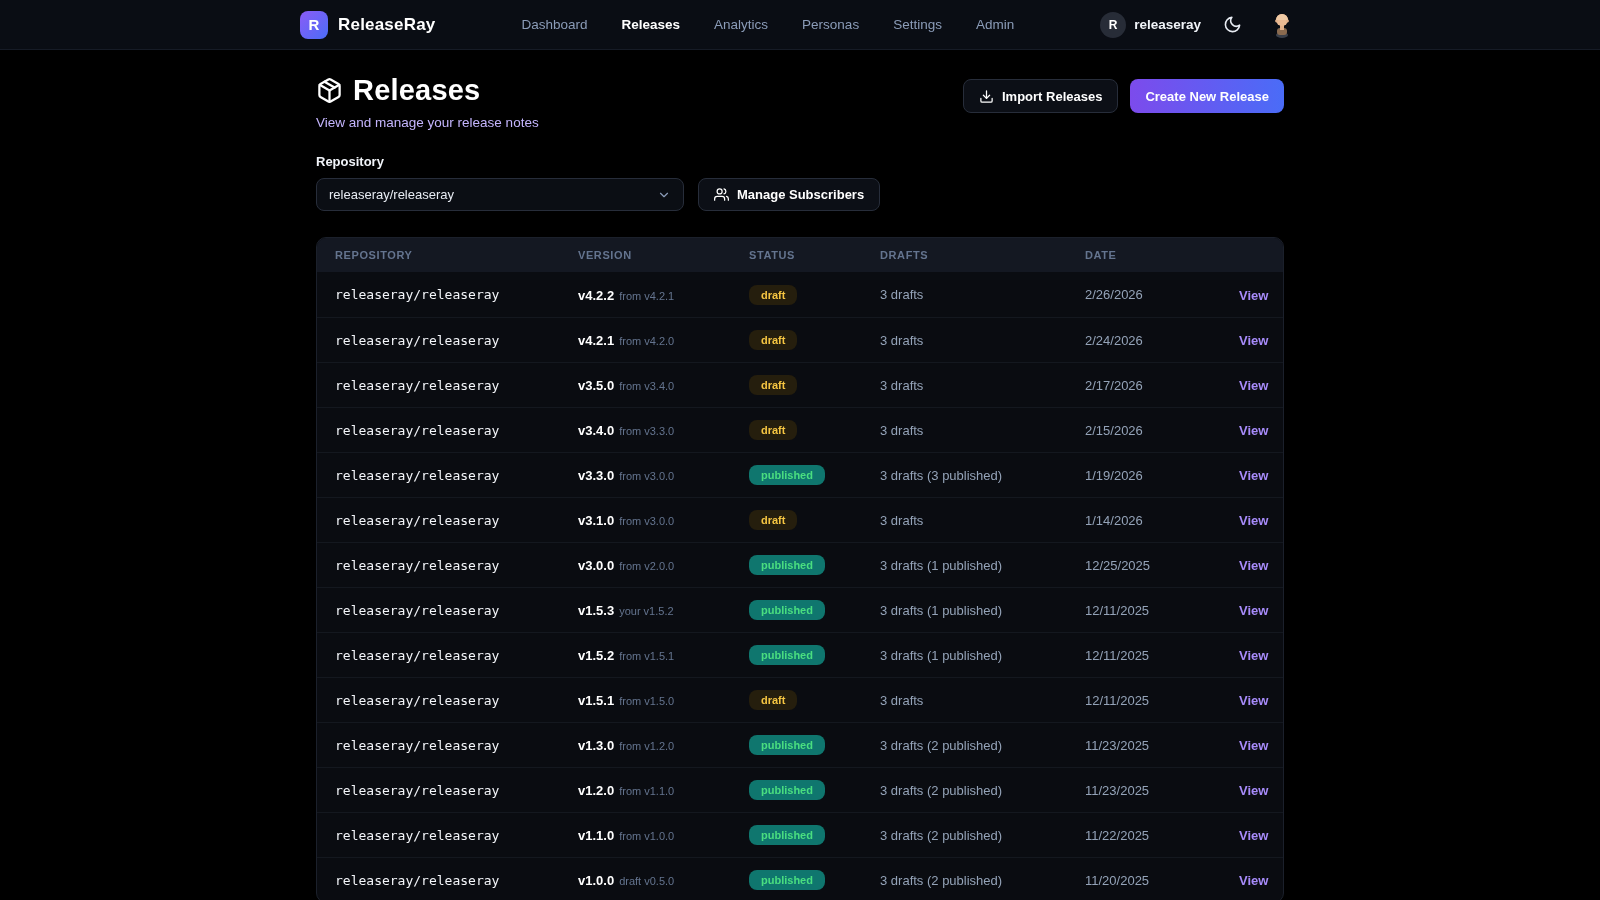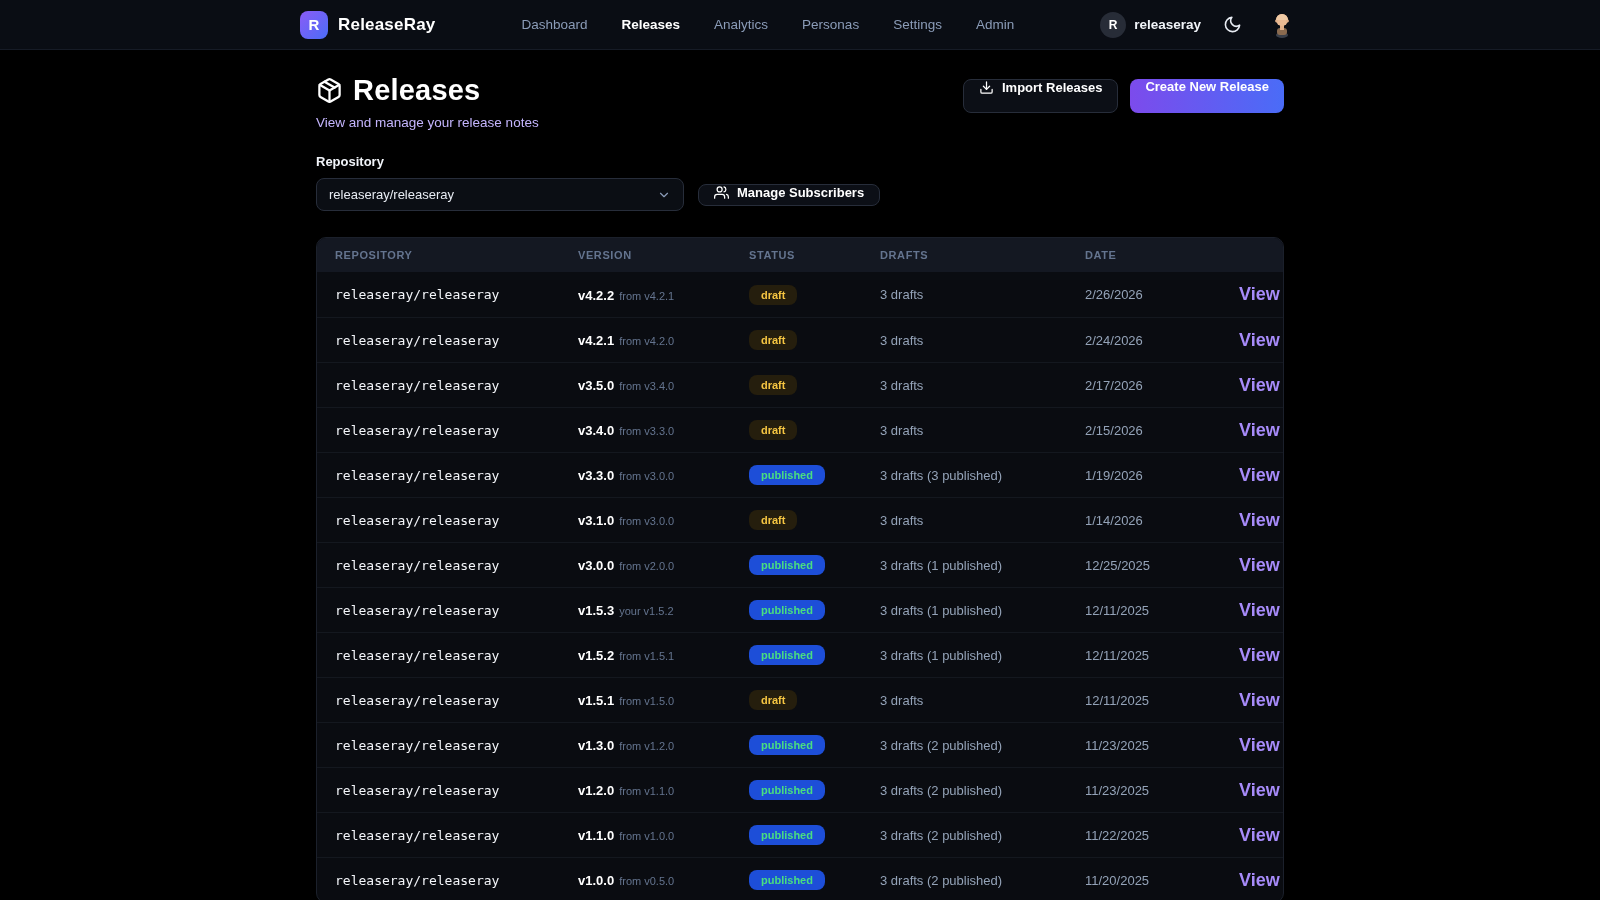--- a/index.html
+++ b/index.html
@@ -47,21 +47,21 @@
 
   
   .container { width: 968px; margin: 0 auto; padding-top: 24px; }
   .page-head { display: flex; justify-content: space-between; align-items: flex-start; }
   .title-row { display: flex; align-items: center; gap: 10px; }
   .title-row svg { color: #fff; }
   .page-title { color: #fff; font-size: 29px; font-weight: 800; letter-spacing: .2px; }
   .page-subtitle { color: #c4b5fd; font-size: 13.5px; margin-top: 8px; }
   .head-actions { display: flex; gap: 12px; margin-top: 5px; }
   .btn {
-    display: inline-flex; gap: 8px;
+    display: inline-flex; align-items: center; gap: 8px;
     height: 34px; padding: 0 15px; border-radius: 8px;
     font-family: "Liberation Sans", sans-serif;
     font-size: 13px; font-weight: 700; color: #fff; cursor: pointer;
   }
   .btn-dark { background: #0c0f16; border: 1px solid #272d3a; }
   .btn-gradient { background: linear-gradient(90deg, #7c4bec, #4a6cf7); border: none; }
 
   
   .repo-label { color: #f1f4f9; font-size: 13px; font-weight: 600; margin-top: 24px; }
   .repo-row { display: flex; gap: 14px; margin-top: 9px; align-items: center; }
@@ -101,23 +101,23 @@
   .t-cell.first { padding-left: 18px; }
   .t-cell.last { text-align: right; padding-right: 20px; }
   .repo-cell { font-family: "DejaVu Sans Mono", monospace; font-size: 13px; color: #f4f6fa; }
   .ver { color: #fff; font-size: 13px; font-weight: 700; }
   .ver-from { color: #64748f; font-size: 11px; font-weight: 400; margin-left: 5px; }
   .badge {
     display: inline-block; padding: 4px 12px; border-radius: 8px;
     font-size: 11px; font-weight: 700;
   }
   .badge.draft { background: #251e0d; color: #f5c542; }
-  .badge.published { background: #1d4ed8; color: #4ade80; }
+  .badge.published { background: #0f766e; color: #4ade80; }
   .muted-cell { color: #94a3b8; font-size: 13px; }
-  .view-link { color: #a78bfa; font-size: 18px; font-weight: 700; text-decoration: none; cursor: pointer; }
+  .view-link { color: #a78bfa; font-size: 13px; font-weight: 700; text-decoration: none; cursor: pointer; }
 </style>
 </head>
 <body>
 
 <header class="topnav">
   <div class="brand">
     <div class="brand-logo">
       <span>R</span>
     </div>
     <span class="brand-name">ReleaseRay</span>
@@ -188,21 +188,21 @@
   </div>
 
   <div class="repo-label">Repository</div>
   <div class="repo-row">
     <div class="select">
       <span class="select-value">releaseray/releaseray</span>
       <svg width="14" height="14" viewBox="0 0 24 24" fill="none" stroke="currentColor" stroke-width="2" stroke-linecap="round" stroke-linejoin="round">
         <polyline points="6 9 12 15 18 9"></polyline>
       </svg>
     </div>
-    <button class="btn btn-dark" style="height:22px;">
+    <button class="btn btn-dark" style="height:33px;">
       <svg width="15" height="15" viewBox="0 0 24 24" fill="none" stroke="#fff" stroke-width="2" stroke-linecap="round" stroke-linejoin="round">
         <path d="M17 21v-2a4 4 0 0 0-4-4H5a4 4 0 0 0-4 4v2"></path>
         <circle cx="9" cy="7" r="4"></circle>
         <path d="M23 21v-2a4 4 0 0 0-3-3.87"></path>
         <path d="M16 3.13a4 4 0 0 1 0 7.75"></path>
       </svg>
       <span>Manage Subscribers</span>
     </button>
   </div>
 
@@ -407,21 +407,21 @@
     <div class="t-cell muted-cell">3 drafts (2 published)</div>
     <div class="t-cell muted-cell">11/22/2025</div>
     <div class="t-cell last">
       <a class="view-link">View</a>
     </div>
   </div>
 
   <div class="t-row">
     <div class="t-cell first repo-cell">releaseray/releaseray</div>
     <div class="t-cell">
-      <span class="ver">v1.0.0</span><span class="ver-from">from v0.5.0</span>
+      <span class="ver">v1.0.0</span><span class="ver-from">draft v0.5.0</span>
     </div>
     <div class="t-cell">
       <span class="badge published">published</span>
     </div>
     <div class="t-cell muted-cell">3 drafts (2 published)</div>
     <div class="t-cell muted-cell">11/20/2025</div>
     <div class="t-cell last">
       <a class="view-link">View</a>
     </div>
   </div>

